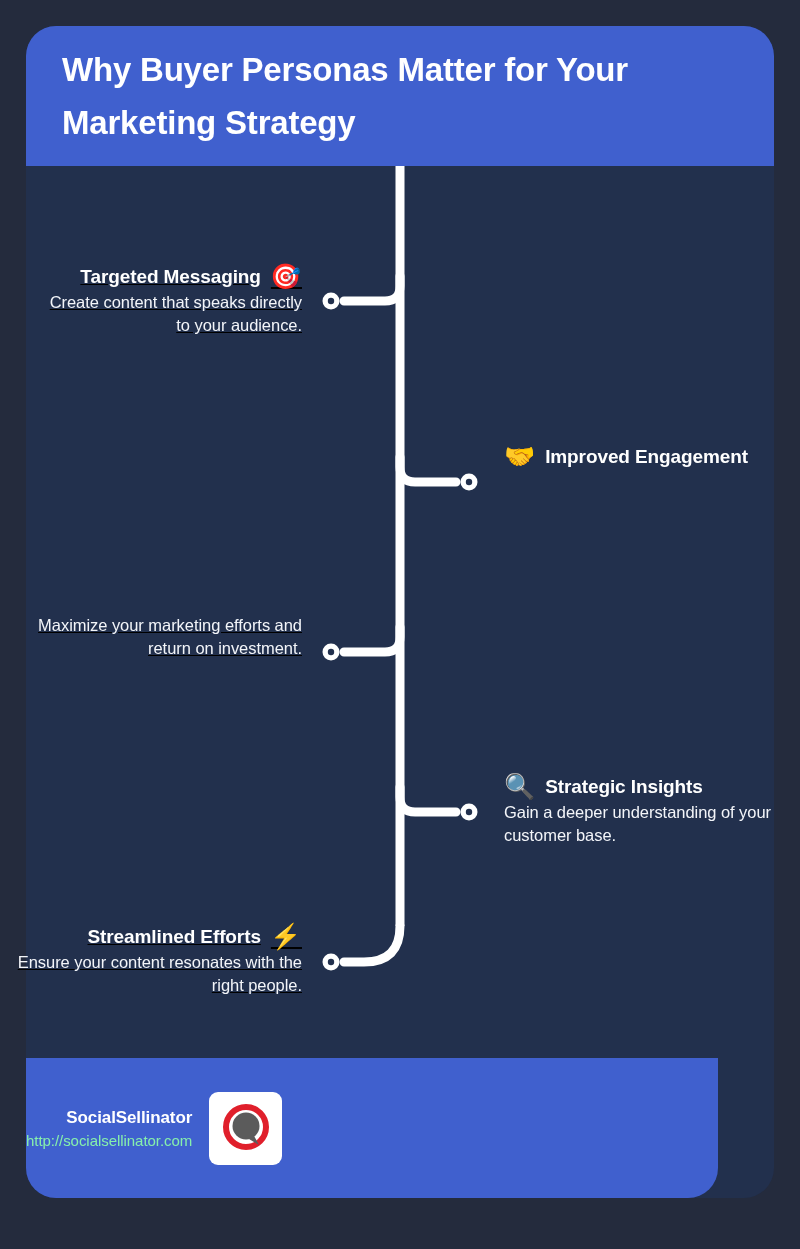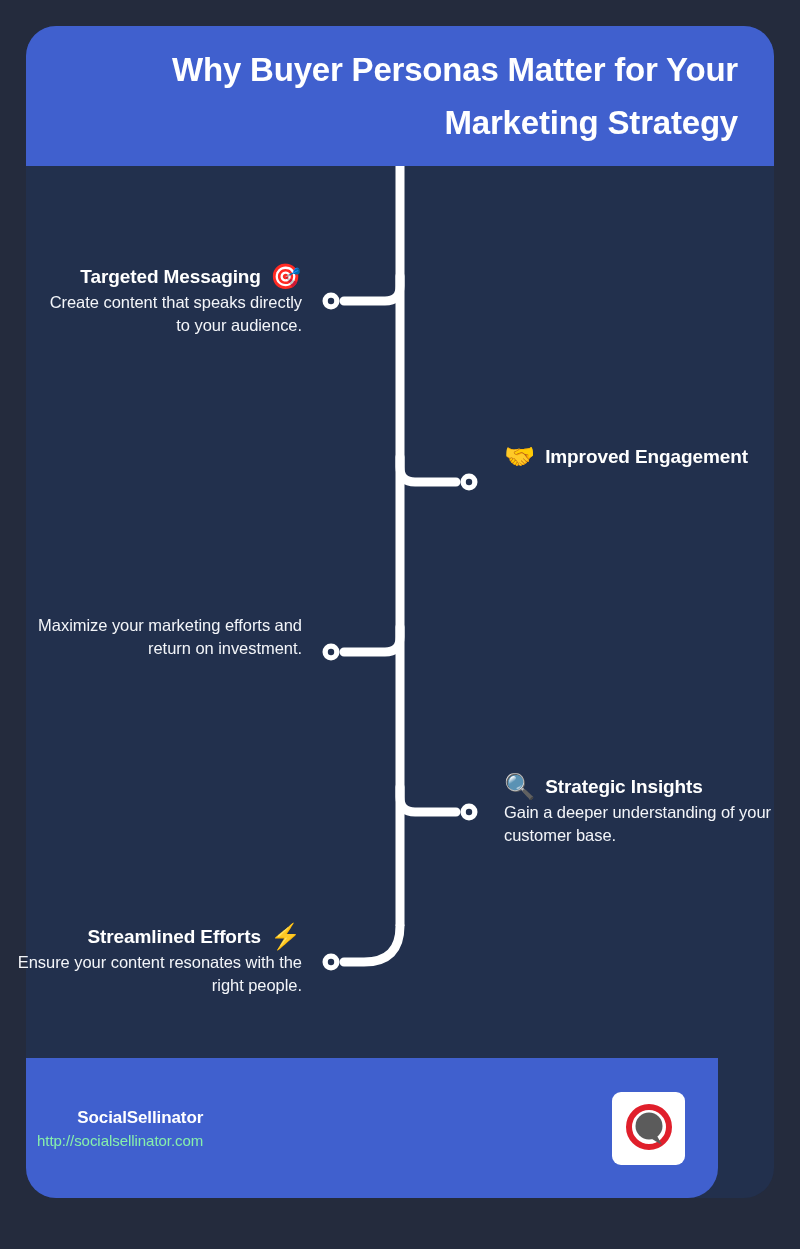--- a/index.html
+++ b/index.html
@@ -38,21 +38,21 @@
     align-items: center;
     justify-content: center;
     box-sizing: border-box;
     padding: 0 36px;
   }
   #header-title {
     color: #ffffff;
     font-size: 33px;
     font-weight: bold;
     line-height: 1.62;
-    text-align: right;
+    text-align: left;
     letter-spacing: -0.2px;
   }
 
   
   #body {
     position: absolute;
     left: 0;
     top: 140px;
     width: 748px;
     height: 892px;
@@ -64,21 +64,21 @@
     width: 748px;
     height: 892px;
     pointer-events: none;
   }
 
   
   .item {
     position: absolute;
     width: 300px;
   }
-  .item.left  { text-align: right; }
+  .item.left  { text-align: right; text-decoration: underline; }
   .item.right { text-align: left; }
 
   .item-head {
     display: flex;
     align-items: center;
     gap: 10px;
     margin-bottom: 2px;
   }
   .item.left  .item-head { justify-content: flex-end; }
   .item.right .item-head { justify-content: flex-start; }
@@ -113,25 +113,24 @@
   #footer {
     position: absolute;
     left: 0;
     top: 1032px;
     width: 692px;
     height: 140px;
     background: #4060ce;
     border-radius: 0 0 30px 30px;
     display: flex;
     align-items: center;
-    justify-content: space-between;
+    justify-content: flex-start;
     box-sizing: border-box;
     padding-right: 33px;
     gap: 17px;
-    padding-left: 11px;
   }
   #footer-text { text-align: right; }
   #footer-brand {
     color: #ffffff;
     font-size: 17px;
     font-weight: bold;
     letter-spacing: -0.1px;
   }
   #footer-url {
     color: #86efac;

